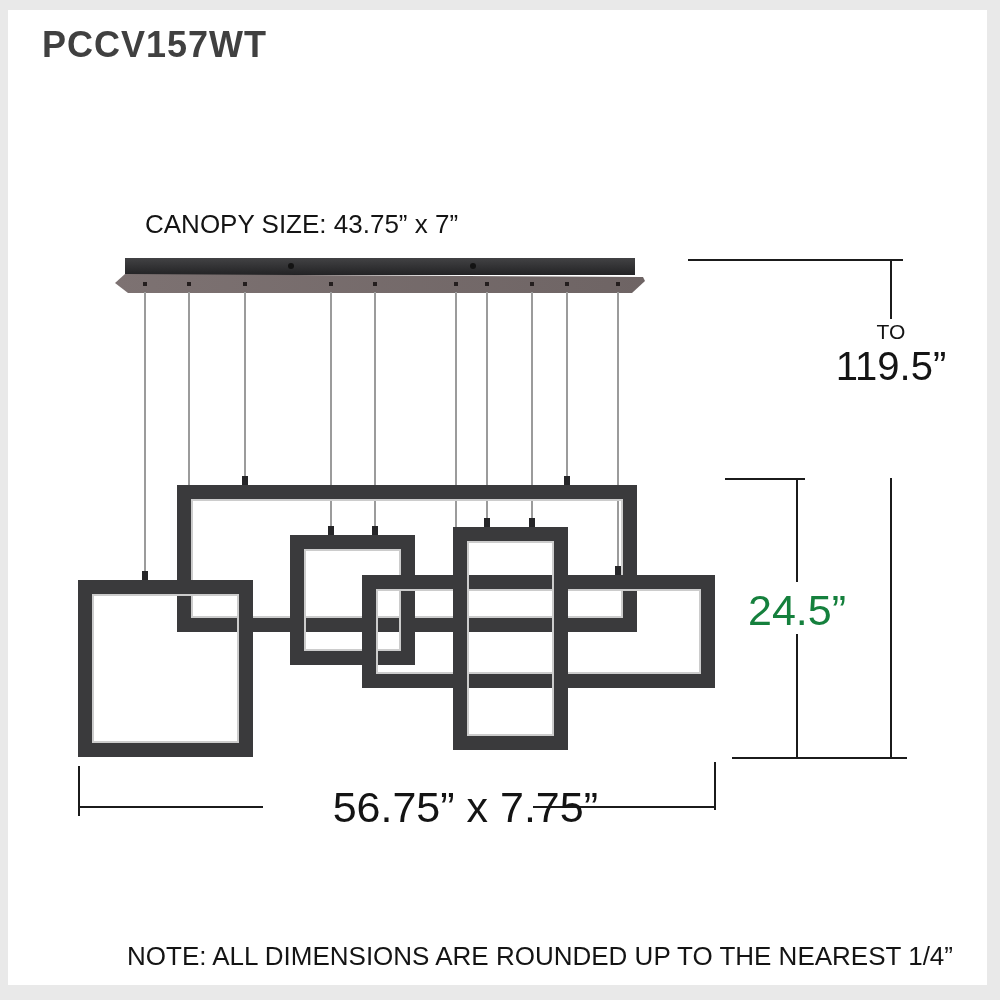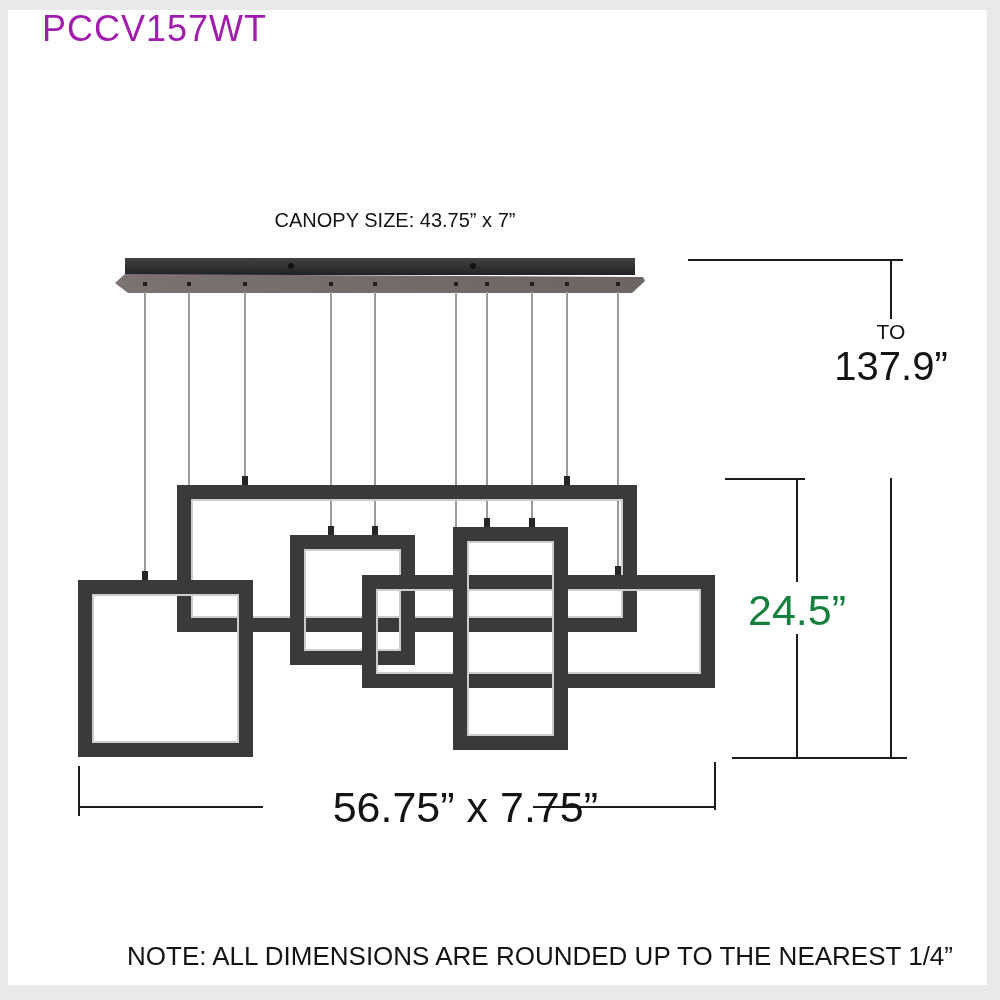--- a/index.html
+++ b/index.html
@@ -7,22 +7,22 @@
     width:1000px;height:1000px;position:relative;overflow:hidden;
     background:#e9e9e9;
     font-family:"Liberation Sans", sans-serif;
     color:#1b1b1b;
   }
   #canvas{position:absolute;left:0;top:0;width:1000px;height:1000px;}
   .page{position:absolute;left:8px;top:10px;right:13px;bottom:15px;background:#ffffff;}
   .abs{position:absolute;}
 
   
-  .model-title{left:42px;top:8px;font-size:36px;font-weight:400;letter-spacing:1px;color:#a21caf;}
-  .canopy-label{left:145px;top:209px;width:500px;text-align:center;font-size:20px;color:#141414;}
+  .model-title{left:42px;top:24px;font-size:36px;font-weight:700;letter-spacing:1px;color:#404040;}
+  .canopy-label{left:145px;top:209px;width:500px;font-size:26px;color:#141414;}
   .note-text{left:0;top:941px;width:1000px;text-align:center;font-size:26px;color:#141414;margin-left:40px;}
 
   .adj-block{left:781px;top:320px;width:220px;text-align:center;color:#141414;}
   .adj-word{font-size:24px;line-height:27px;margin-bottom:7px;}
   .adj-min{font-size:40px;line-height:44px;}
   .adj-to{font-size:21px;line-height:24px;}
   .adj-max{font-size:40px;line-height:44px;}
   .dim-245{left:697px;top:586px;width:200px;text-align:center;font-size:43px;color:#15803d;}
   .dim-5675{left:198px;top:783px;width:400px;text-align:right;font-size:43px;color:#141414;}
 
@@ -94,21 +94,21 @@
   <div class="abs frame" style="left:177px;top:485px;width:460px;height:147px;box-sizing:border-box;"></div>
   <div class="abs frame" style="left:290px;top:535px;width:125px;height:130px;box-sizing:border-box;"></div>
   <div class="abs frame" style="left:362px;top:575px;width:353px;height:113px;box-sizing:border-box;"></div>
   <div class="abs frame" style="left:453px;top:527px;width:115px;height:223px;box-sizing:border-box;"></div>
   <div class="abs frame" style="left:78px;top:580px;width:175px;height:177px;box-sizing:border-box;"></div>
 
   <div class="abs dline" style="left:688px;top:259px;width:215px;height:2px;"></div>
   <div class="abs dline" style="left:890px;top:260px;width:2px;height:59px;"></div>
   <div class="abs adj-block">
     <div class="adj-to">TO</div>
-    <div class="adj-max">137.9”</div>
+    <div class="adj-max">119.5”</div>
   </div>
   <div class="abs dline" style="left:890px;top:478px;width:2px;height:281px;"></div>
 
   <div class="abs dline" style="left:725px;top:478px;width:80px;height:2px;"></div>
   <div class="abs dline" style="left:796px;top:479px;width:2px;height:103px;"></div>
   <div class="abs dim-245">24.5”</div>
   <div class="abs dline" style="left:796px;top:634px;width:2px;height:125px;"></div>
   <div class="abs dline" style="left:732px;top:757px;width:175px;height:2px;"></div>
 
   <div class="abs dline" style="left:78px;top:766px;width:2px;height:50px;"></div>

